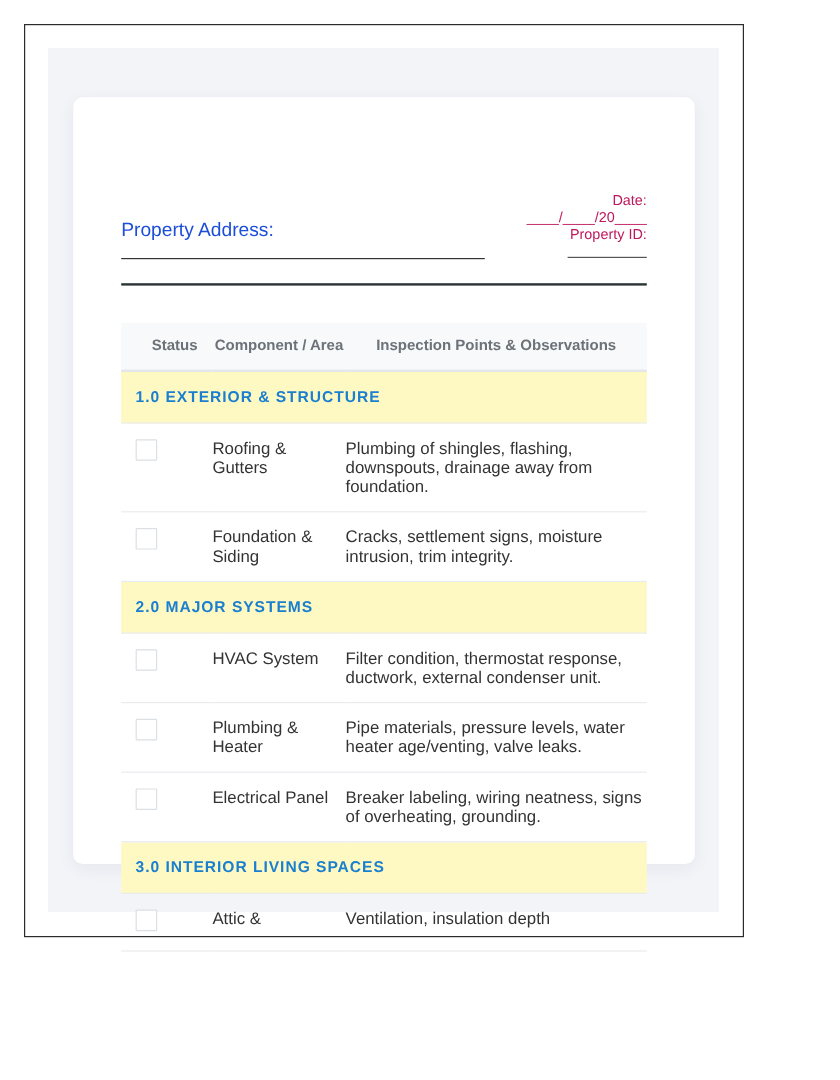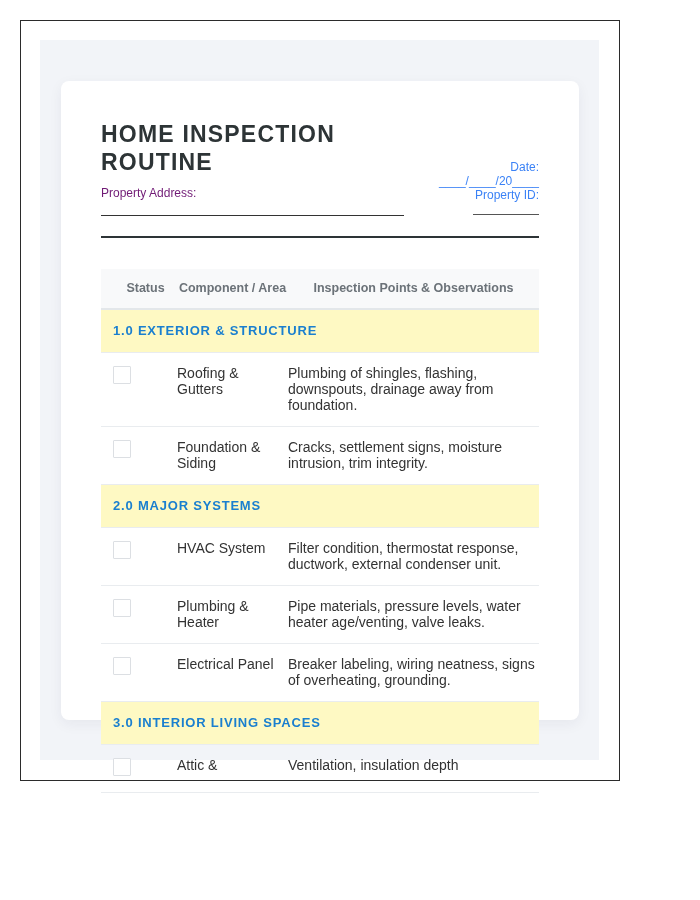--- a/index.html
+++ b/index.html
@@ -17,29 +17,29 @@
     background: #ffffff; border-radius: 8px;
     box-shadow: 0 4px 14px rgba(30,40,60,0.06);
   }
   .title {
     position: absolute; left: 101px; top: 120px; width: 300px;
     font-size: 23px; font-weight: bold; letter-spacing: 1.2px; line-height: 28px;
     color: #2d3436; margin: 0;
   }
   .addr-label {
     position: absolute; left: 101px; top: 185px;
-    font-size: 12px; color: #701a75; line-height: 16px;
+    font-size: 16px; color: #1d4ed8; line-height: 16px;
   }
   .addr-line {
     position: absolute; left: 101px; top: 215px; width: 303px; height: 0;
     border-bottom: 1px solid #333;
   }
   .meta {
     position: absolute; right: 161px; top: 160px; text-align: right;
-    font-size: 12px; color: #3b82f6; line-height: 14px;
+    font-size: 12px; color: #be185d; line-height: 14px;
   }
   .meta-line { display: inline-block; width: 66px; border-bottom: 1px solid #555; height: 12px; }
   .rule {
     position: absolute; left: 101px; top: 236px; width: 438px; height: 2px; background: #2d3436;
   }
   table.grid {
     position: absolute; left: 101px; top: 269px; width: 438px;
     border-collapse: collapse; font-size: 14px; color: #333;
   }
   table.grid th {
@@ -62,21 +62,20 @@
   .clip { position: absolute; left: 0; top: 0; width: 700px; height: 806px; overflow: hidden; }
 </style>
 </head>
 <body>
 
 <div class="clip">
   <div class="frame"></div>
   <div class="canvas"></div>
   <div class="card"></div>
 
-  <h1 class="title">HOME INSPECTION ROUTINE</h1>
 
   <div class="addr-label">Property Address:</div>
   <div class="addr-line"></div>
 
   <div class="meta">
     <div>Date:</div>
     <div>____/____/20____</div>
     <div>Property ID:</div>
     <div><span class="meta-line"></span></div>
   </div>

